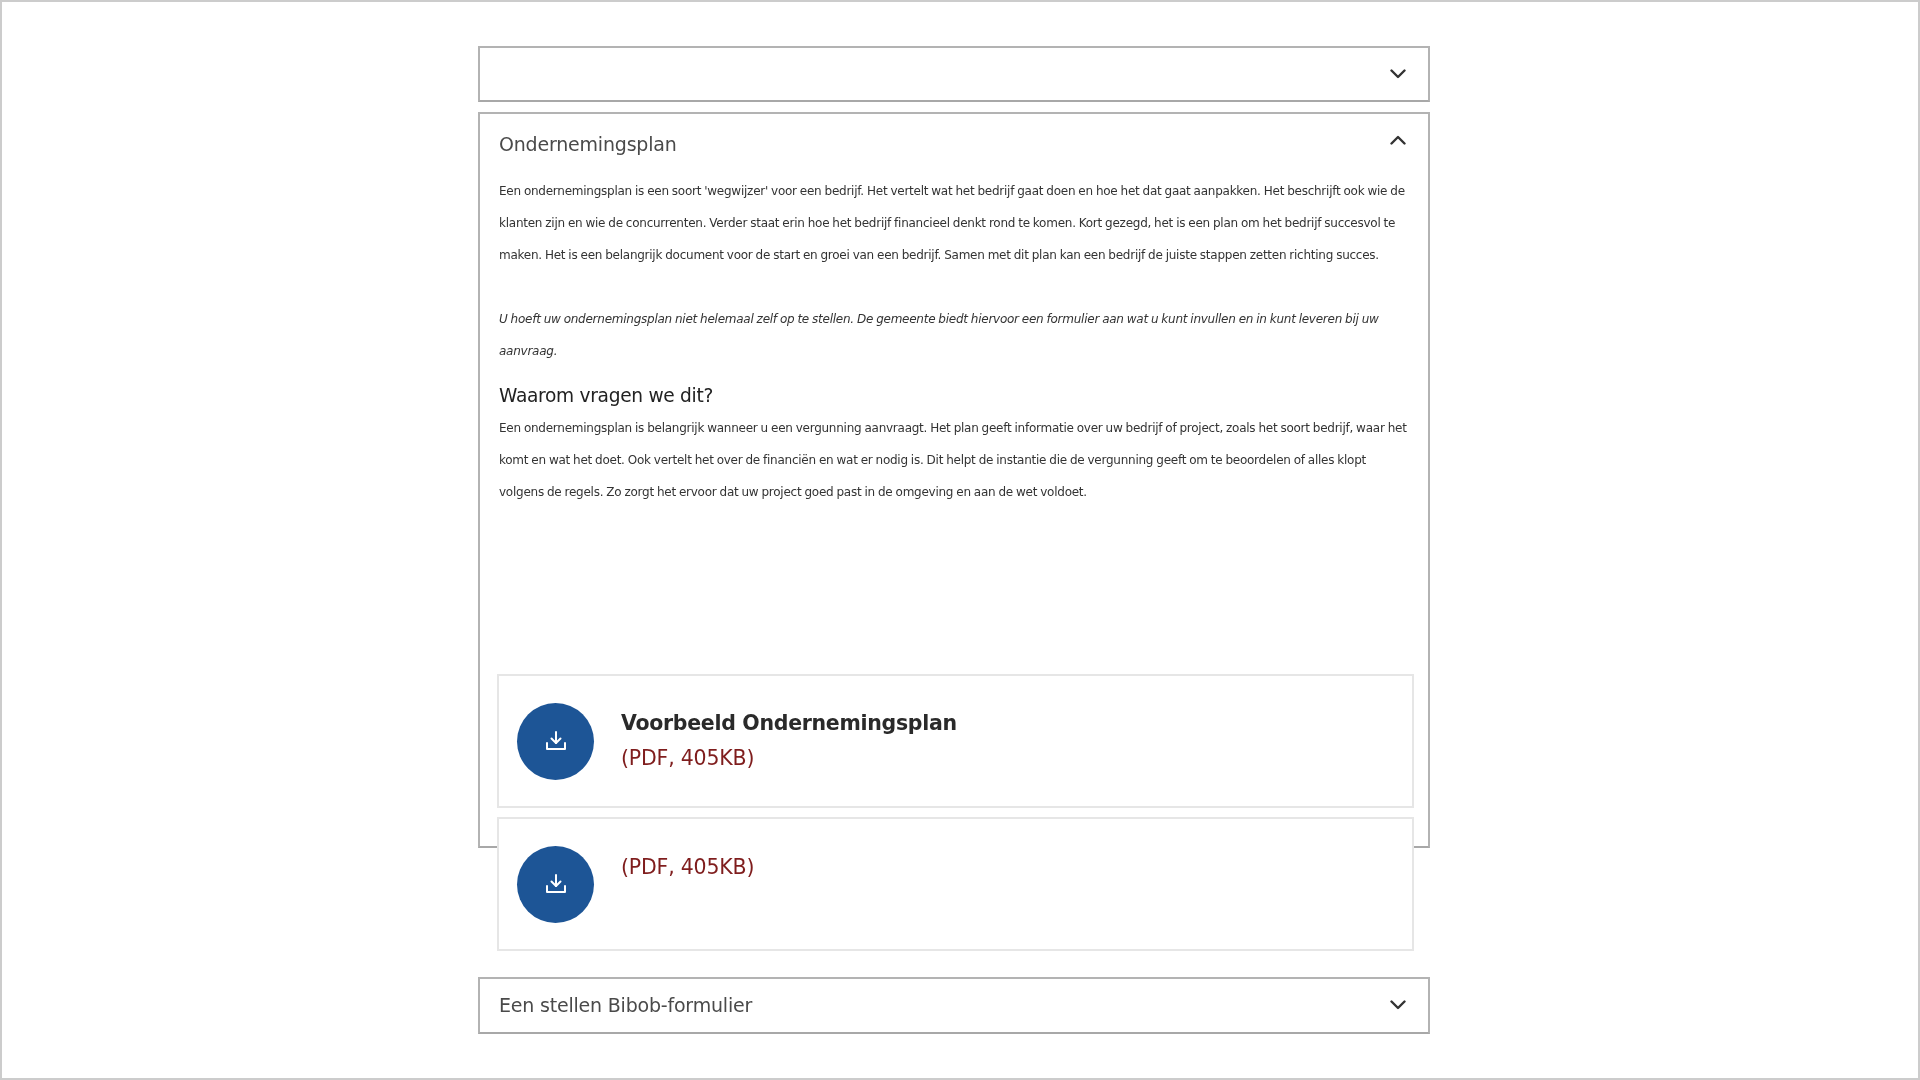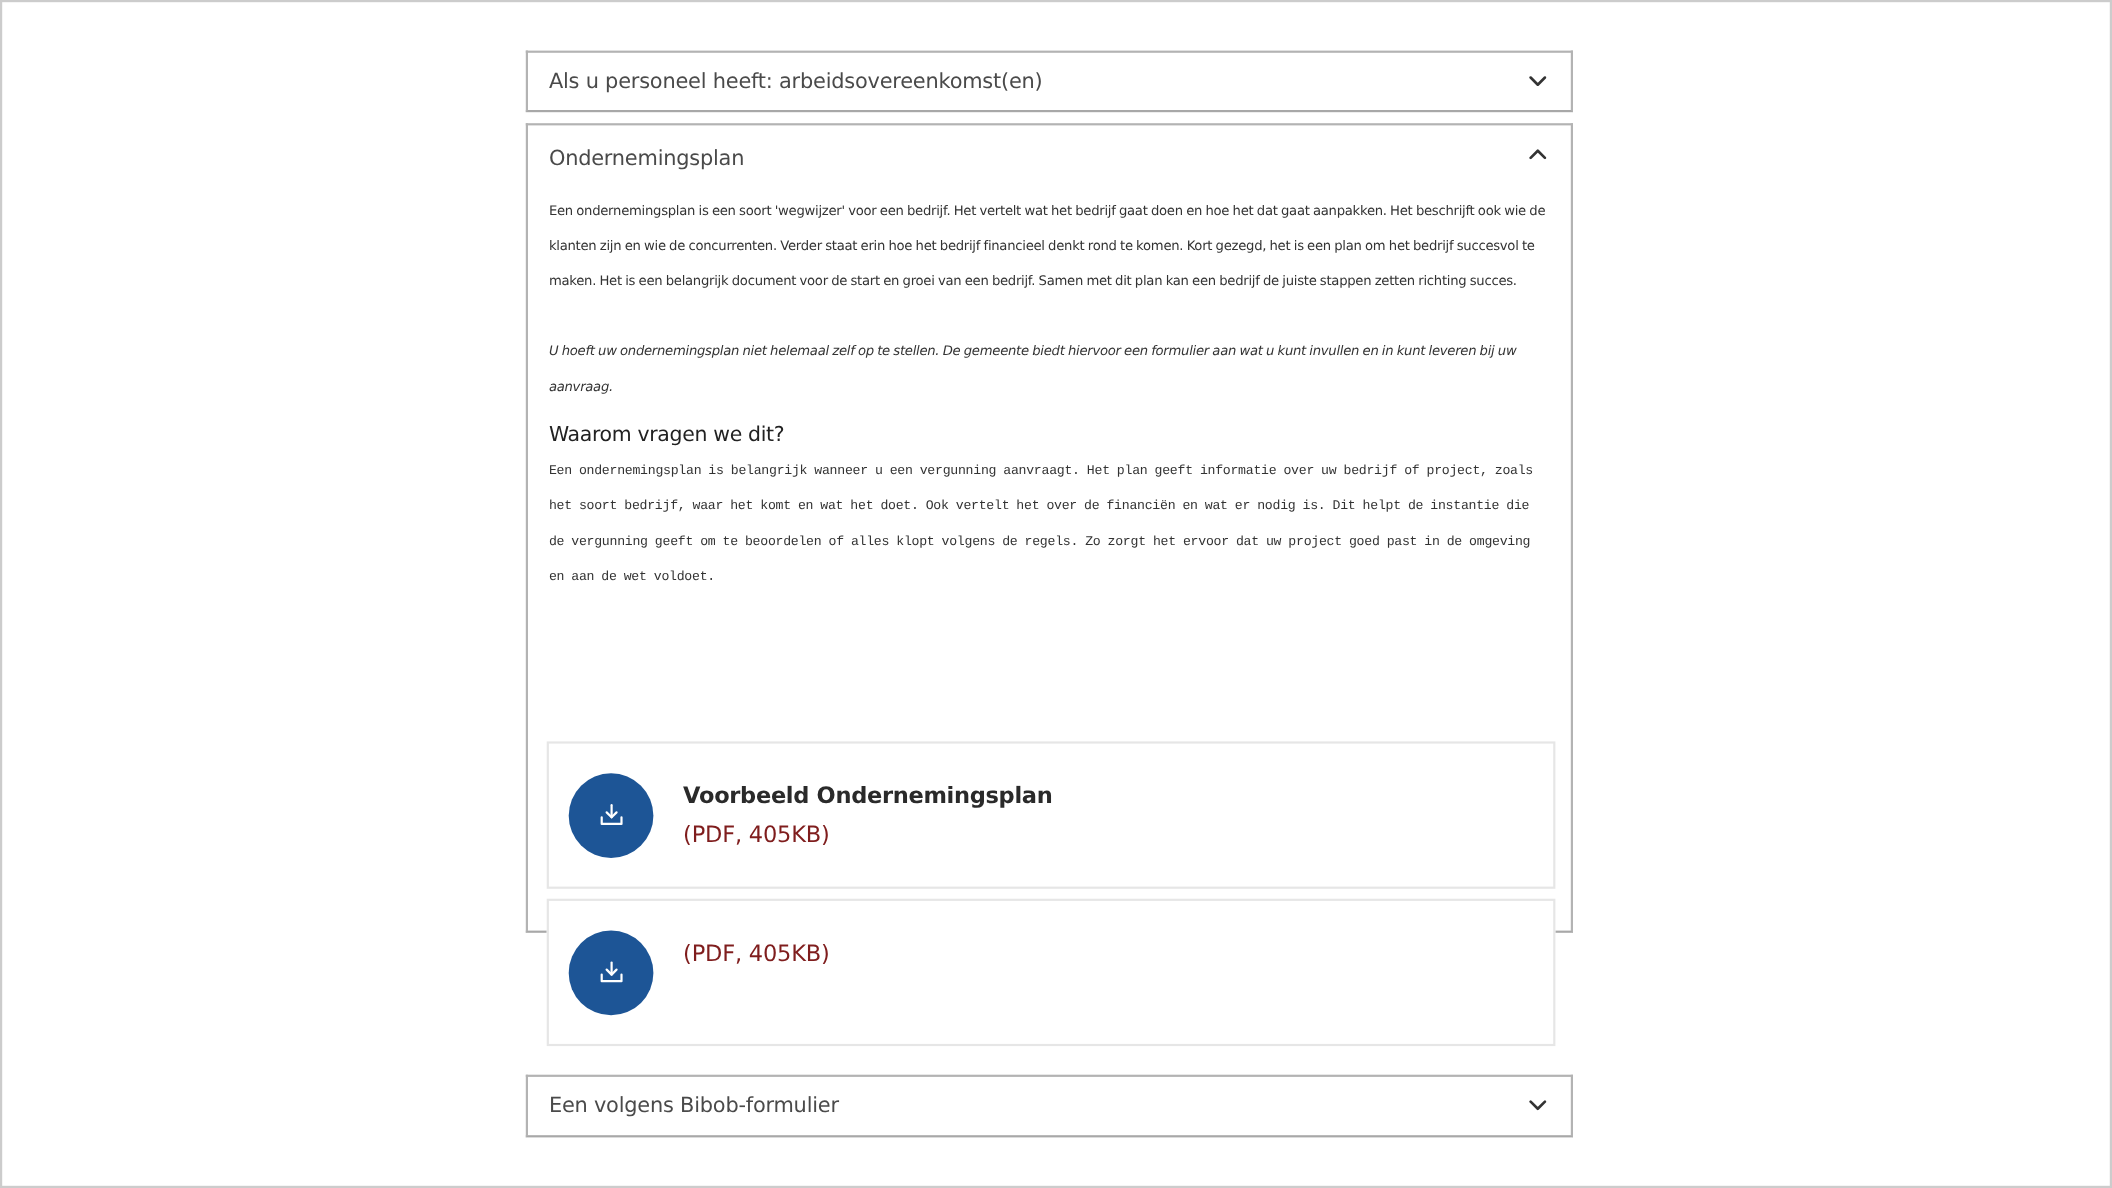--- a/index.html
+++ b/index.html
@@ -54,21 +54,21 @@
   .p1 { margin-top: 1px; }
   .p2 { margin-top: 32px; font-style: italic; }
   .subheading {
     margin-top: 13px;
     font-size: 18.6px;
     line-height: 32px;
     font-weight: normal;
     color: #222222;
     letter-spacing: -0.3px;
   }
-  .p3 { margin-top: 0px; font-family: Liberation Mono, monospace; }
+  .p3 { margin-top: 0px; }
 
   .download-card {
     position: absolute;
     left: 17px; width: 917px; height: 134px;
     border: 2px solid #e6e6e6;
     background: #ffffff;
     display: flex; align-items: center;
     cursor: pointer;
   }
   .card1 { top: 560px; }
@@ -92,21 +92,20 @@
     line-height: 36px; letter-spacing: -0.2px;
   }
 </style>
 </head>
 <body>
 
 <div class="page-frame"></div>
 
 <div class="accordion" id="acc1">
   <div class="acc-header">
-    <span class="acc-title">Als u personeel heeft: arbeidsovereenkomst(en)</span>
     <span class="chevron">
       <svg width="16" height="10" viewBox="0 0 16 10">
           <polyline points="1.5,1.5 8,8 14.5,1.5" fill="none" stroke="#333" stroke-width="2.4" stroke-linecap="round" stroke-linejoin="round"></polyline>
         </svg>
     </span>
   </div>
 </div>
 
 <div class="accordion" id="acc2">
   <div class="acc-header">
@@ -147,20 +146,20 @@
       </svg>
     </span>
     <div class="dl-text">
       <div class="dl-meta">(PDF, 405KB)</div>
     </div>
   </div>
 </div>
 
 <div class="accordion" id="acc3">
   <div class="acc-header">
-    <span class="acc-title">Een volgens Bibob-formulier</span>
+    <span class="acc-title">Een stellen Bibob-formulier</span>
     <span class="chevron">
       <svg width="16" height="10" viewBox="0 0 16 10">
           <polyline points="1.5,1.5 8,8 14.5,1.5" fill="none" stroke="#333" stroke-width="2.4" stroke-linecap="round" stroke-linejoin="round"></polyline>
         </svg>
     </span>
   </div>
 </div>
 
 </body></html>

